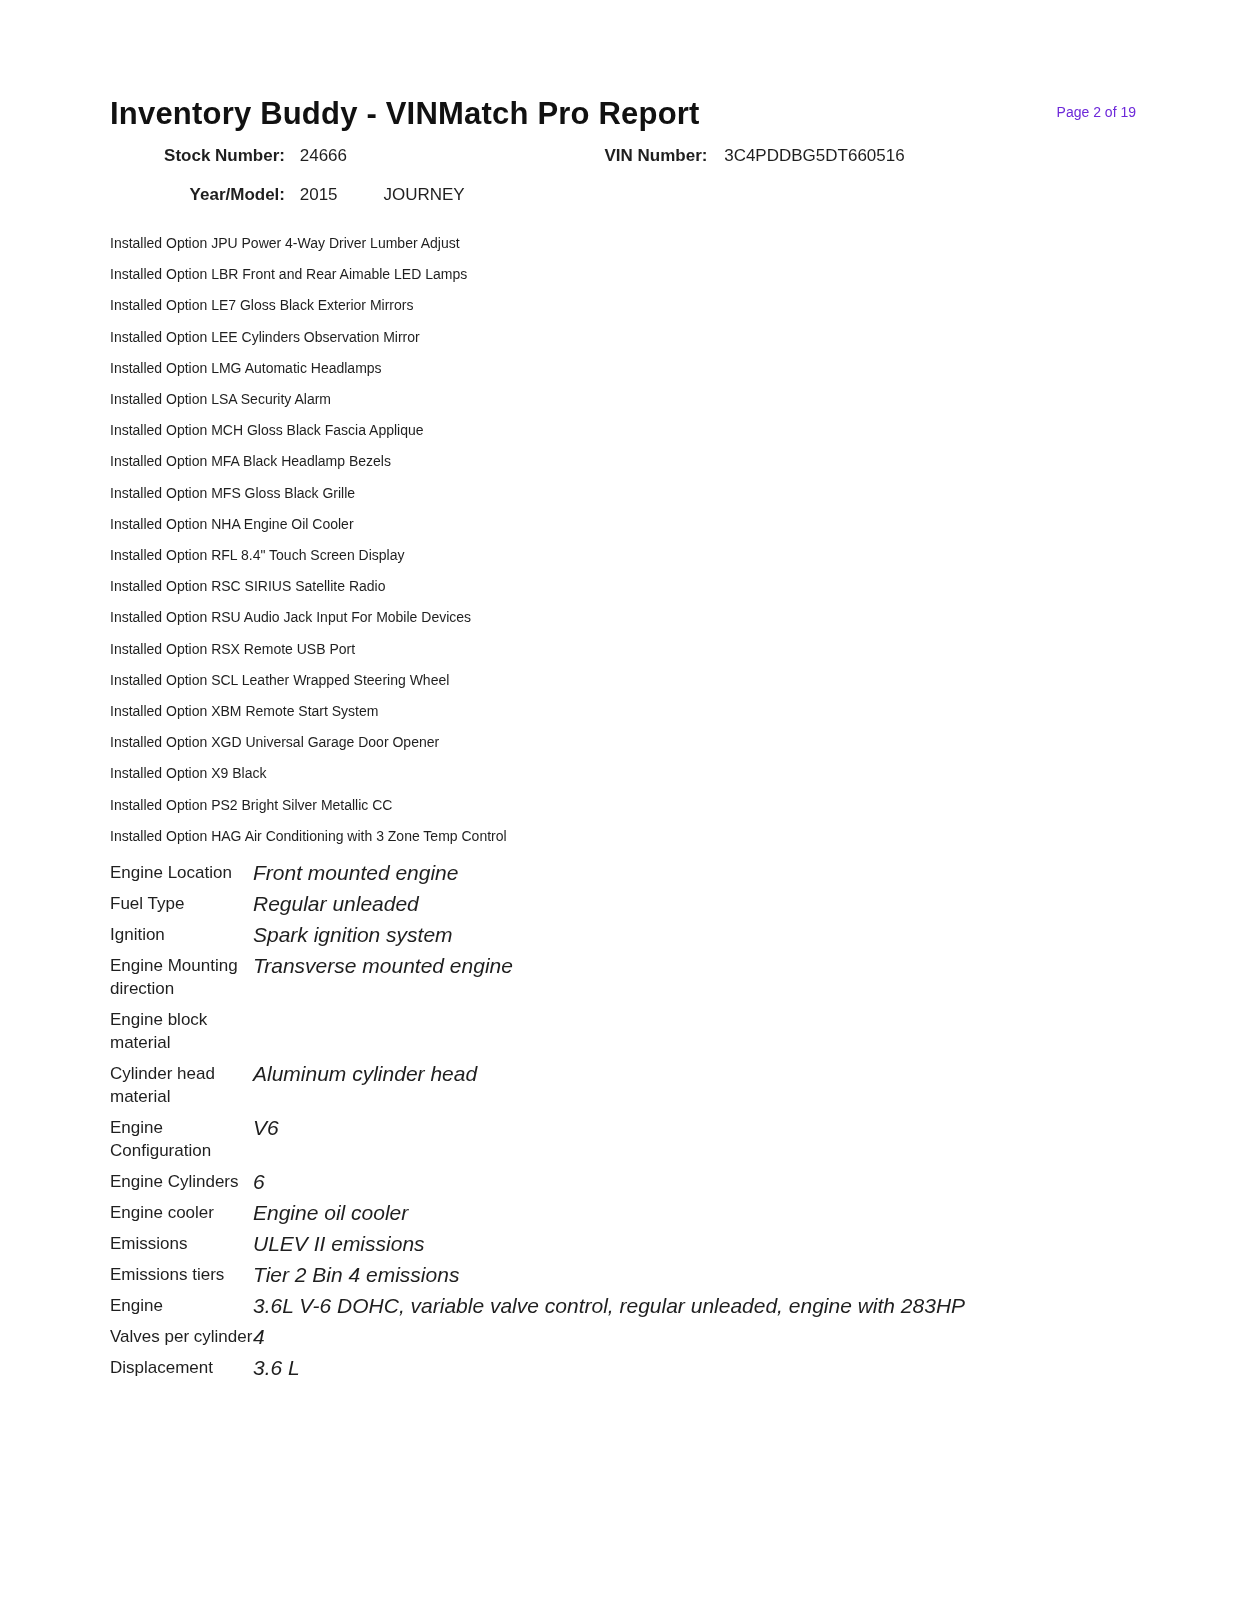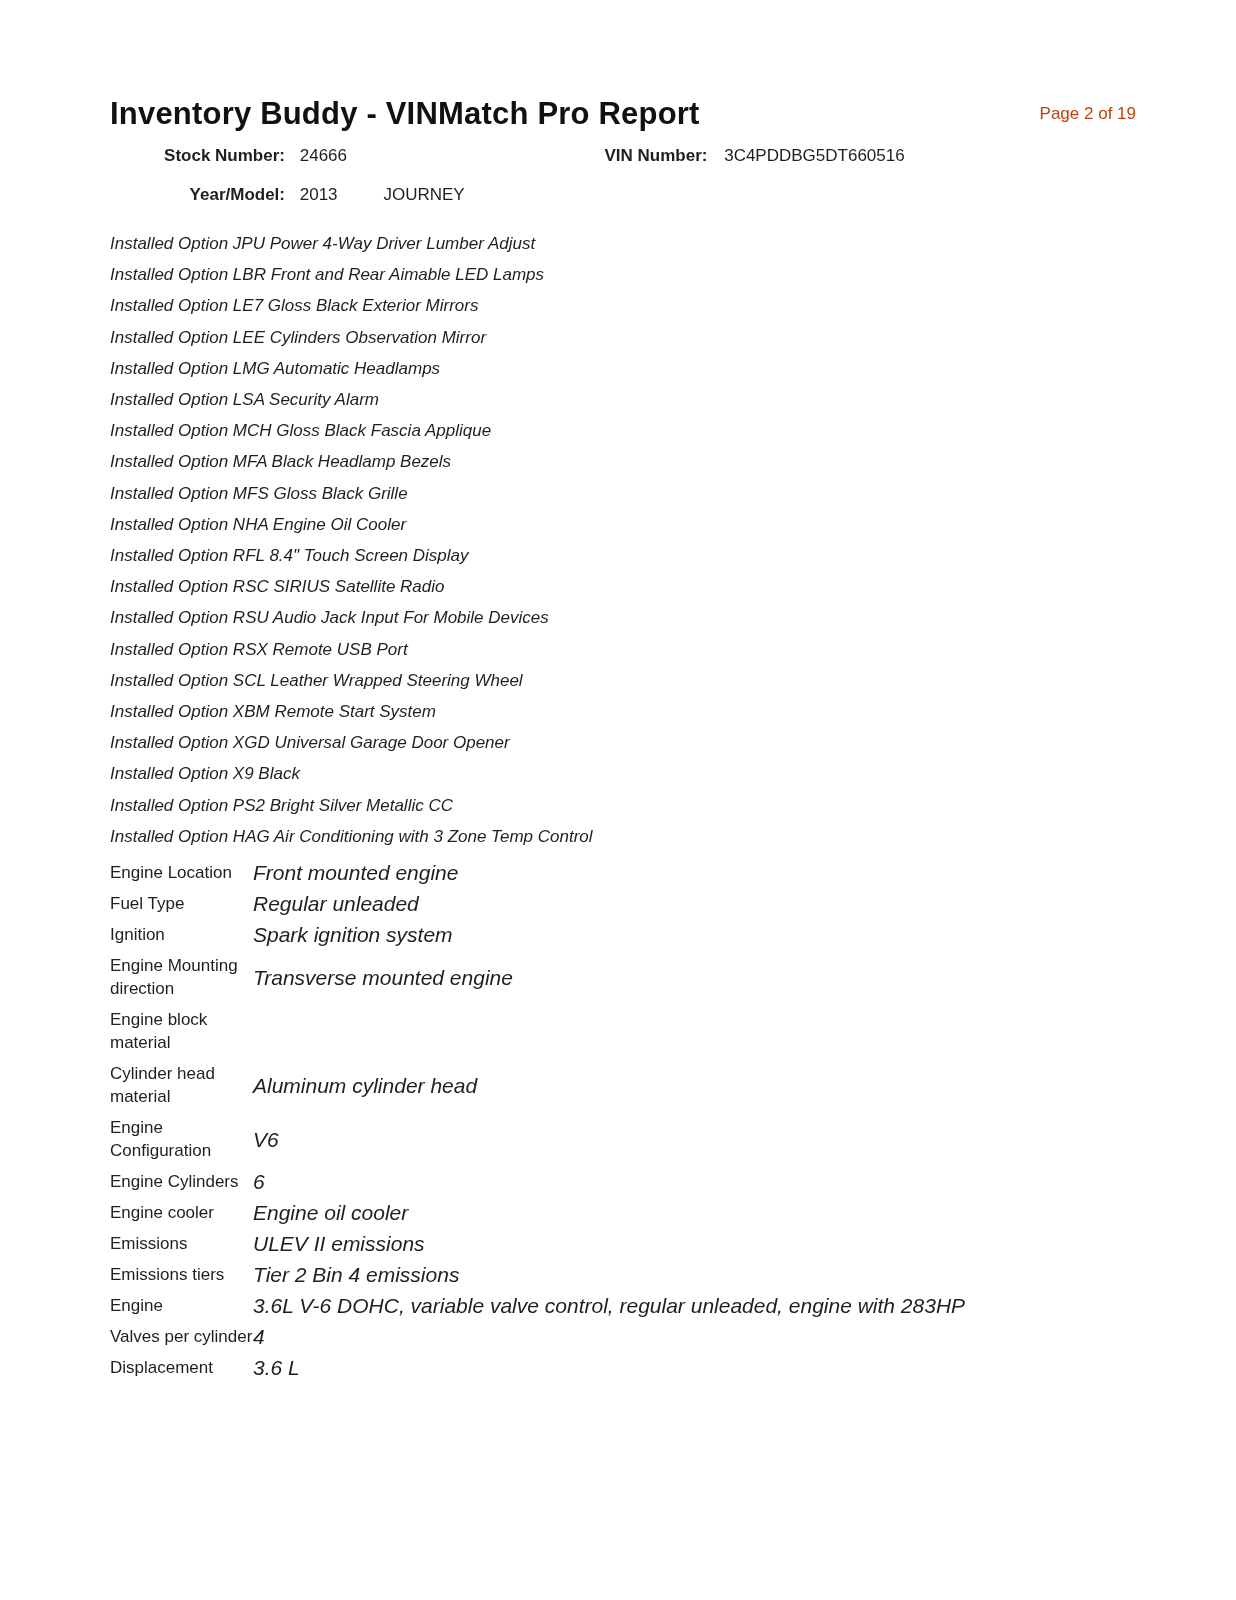--- a/index.html
+++ b/index.html
@@ -25,22 +25,22 @@
     text-align: right;
   }
   .report-title {
     margin: 0;
     font-size: 31px;
     font-weight: bold;
     color: #111111;
     letter-spacing: 0.2px;
   }
   .page-num {
-    font-size: 17px;
-    color: #c2410c;
+    font-size: 14px;
+    color: #6d28d9;
     margin-top: 8px;
     white-space: nowrap;
   }
   .meta {
     margin-top: 6px;
     font-size: 17px;
   }
   .meta-row {
     line-height: 31px;
     white-space: nowrap;
@@ -64,31 +64,30 @@
     text-align: left;
     margin-right: 12px;
   }
   .year-val {
     width: 79px;
   }
   .options {
     margin-top: 18px;
   }
   .option-line {
-    font-size: 17px;
+    font-size: 14px;
     line-height: 31.2px;
     white-space: nowrap;
-    font-style: italic;
   }
   .specs {
     margin-top: 5px;
   }
   .spec-row {
     display: flex;
-    align-items: center;
+    align-items: flex-start;
     padding: 4px 0;
   }
   .spec-label {
     width: 143px;
     flex: 0 0 143px;
     font-size: 17px;
     line-height: 23px;
   }
   .spec-value {
     flex: 1;
@@ -109,21 +108,21 @@
 
   <div class="meta">
     <div class="meta-row">
       <span class="meta-label">Stock Number:</span>
       <span class="meta-value stock-val">24666</span>
       <span class="meta-label vin-label">VIN Number:</span>
       <span class="meta-value">3C4PDDBG5DT660516</span>
     </div>
     <div class="meta-row">
       <span class="meta-label">Year/Model:</span>
-      <span class="meta-value year-val">2013</span>
+      <span class="meta-value year-val">2015</span>
       <span class="meta-value">JOURNEY</span>
     </div>
   </div>
 
   <div class="options" id="options-list">
       <div class="option-line">Installed Option JPU Power 4-Way Driver Lumber Adjust</div>
       <div class="option-line">Installed Option LBR Front and Rear Aimable LED Lamps</div>
       <div class="option-line">Installed Option LE7 Gloss Black Exterior Mirrors</div>
       <div class="option-line">Installed Option LEE Cylinders Observation Mirror</div>
       <div class="option-line">Installed Option LMG Automatic Headlamps</div>

